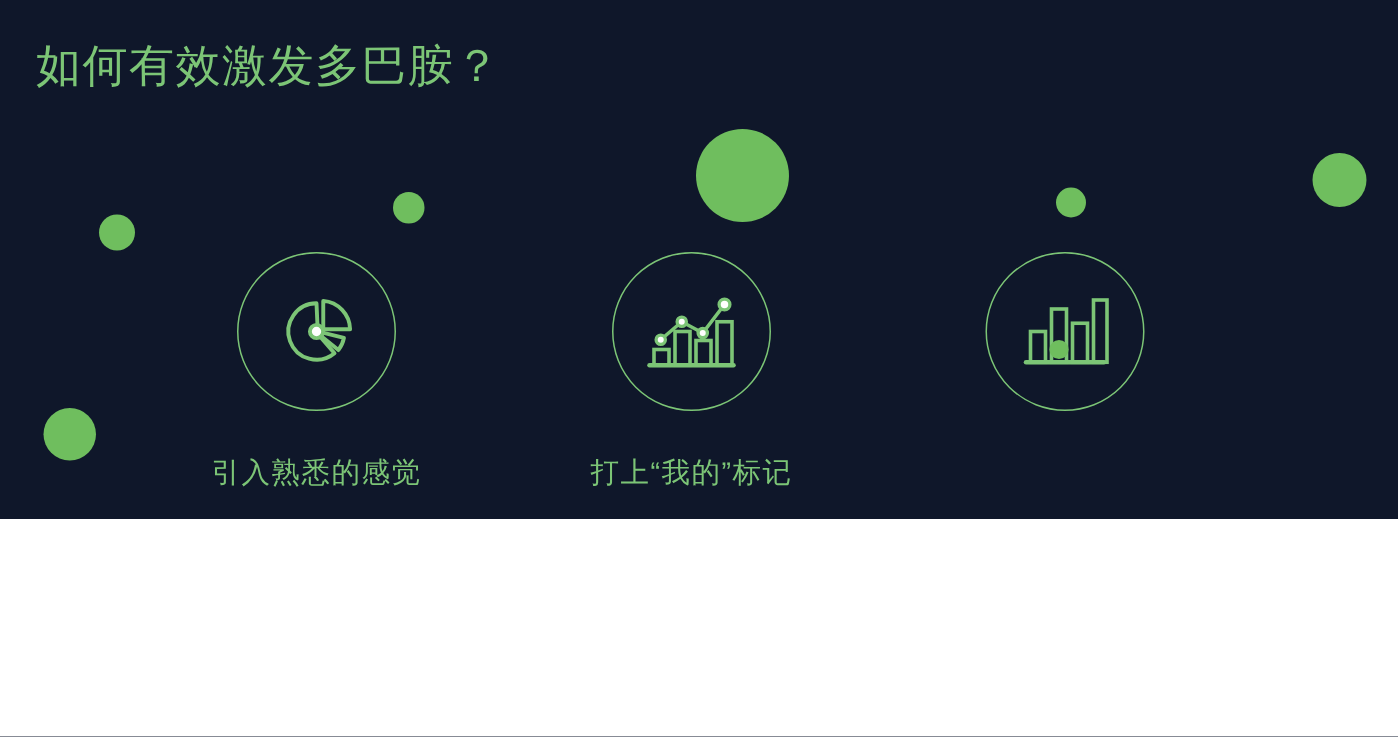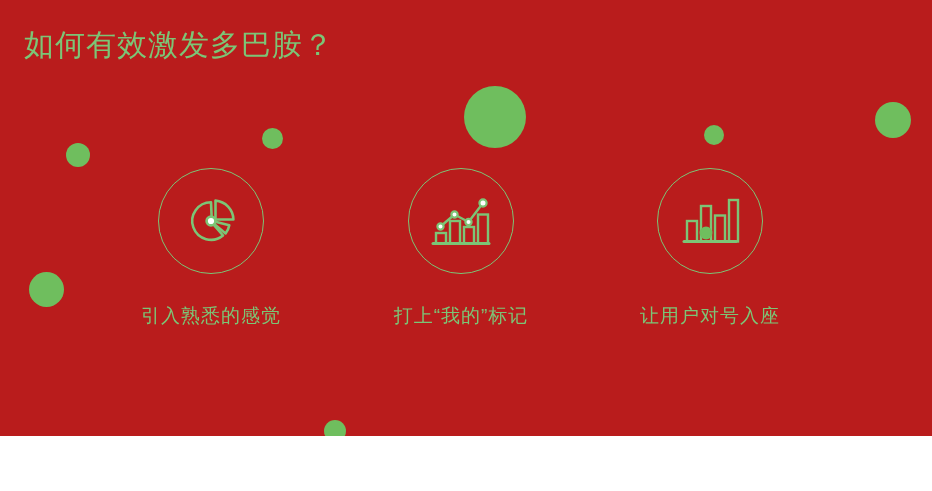--- a/index.html
+++ b/index.html
@@ -12,22 +12,22 @@
     height: 491px;
     background: #ffffff;
     font-family: "Liberation Sans", "DejaVu Sans", sans-serif;
     overflow: hidden;
     position: relative;
   }
 
   #slide {
     position: relative;
     width: 932px;
-    height: 436px;
-    background: #b91c1c;
+    height: 346px;
+    background: #0f172a;
     overflow: hidden;
   }
 
   
   #dot-layer {
     position: absolute;
     left: 0;
     top: 0;
     width: 932px;
     height: 491px;
@@ -167,16 +167,15 @@
 
           <rect x="8" y="28" width="10" height="20.5" stroke="#7cc576" stroke-width="2.4" fill="none"></rect>
           <rect x="22" y="13" width="10" height="35.5" stroke="#7cc576" stroke-width="2.4" fill="none"></rect>
           <rect x="36" y="22.5" width="10" height="26" stroke="#7cc576" stroke-width="2.4" fill="none"></rect>
           <rect x="50" y="7" width="9" height="41.5" stroke="#7cc576" stroke-width="2.4" fill="none"></rect>
 
           <circle cx="27" cy="40" r="6.4" fill="#6fbe5e"></circle>
         </svg>
       </span>
     </div>
-    <div class="feature-label">让用户对号入座</div>
   </div>
 
 </div>
 
 </body></html>

